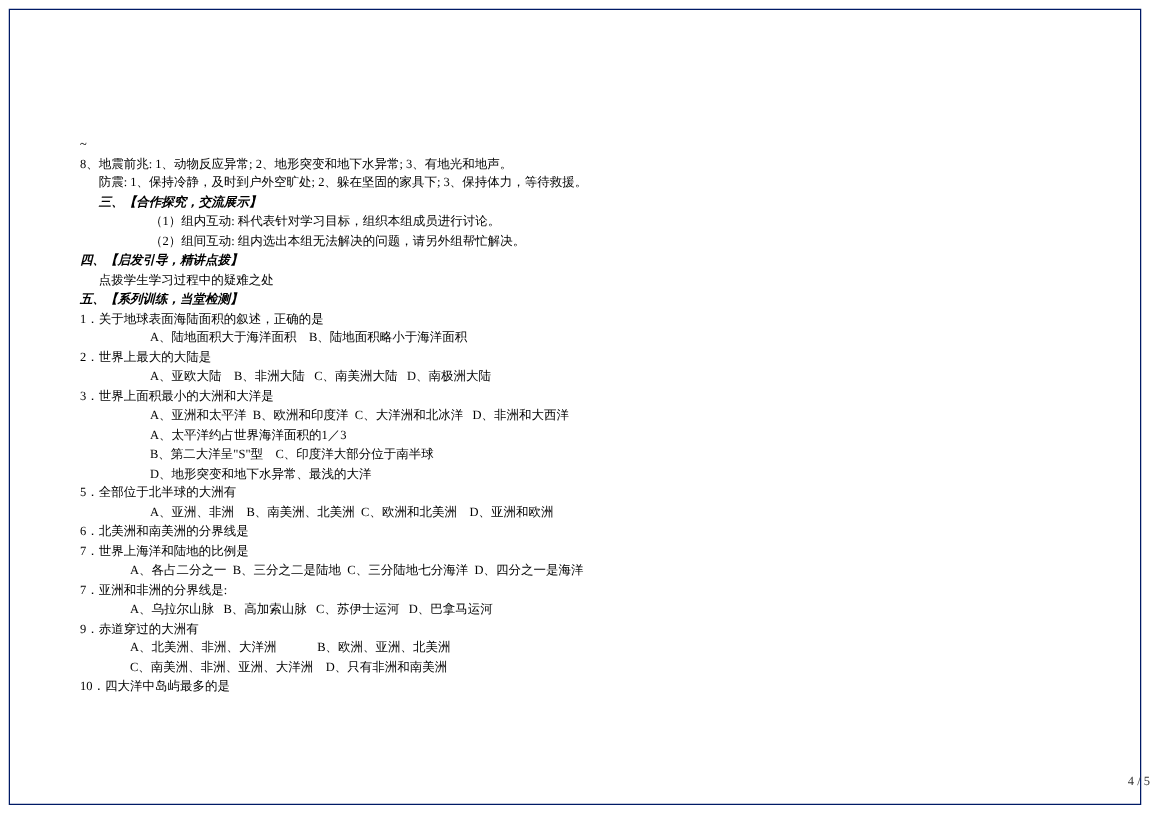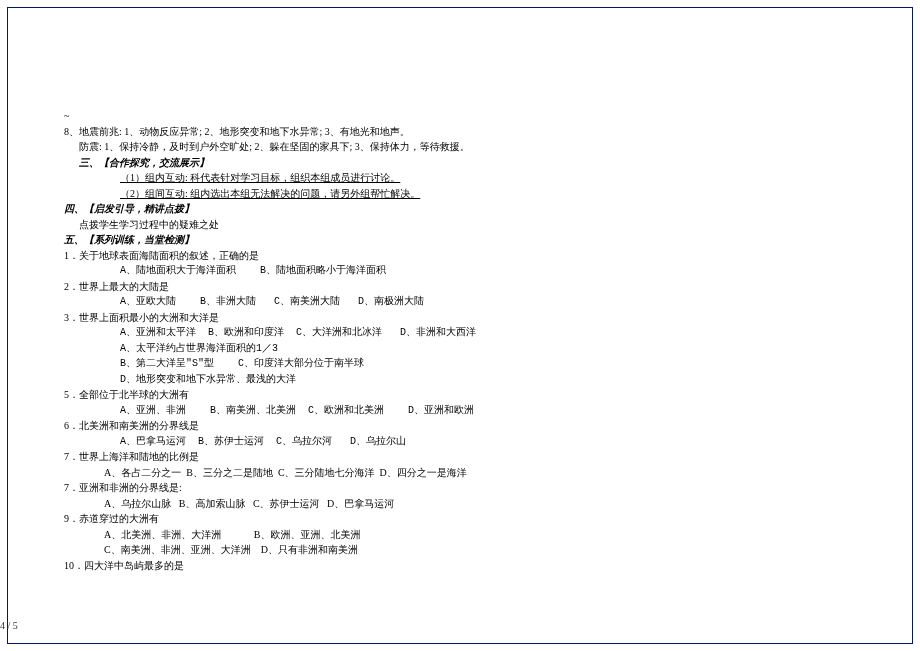--- a/index.html
+++ b/index.html
@@ -23,29 +23,29 @@
     .content {
       position: absolute;
       top: 108px;
       left: 64px;
       right: 160px;
       line-height: 1.55;
     }
     .line { margin-bottom: 0; white-space: pre; }
     .bold { font-weight: bold; font-style: italic; }
     .indent2 { padding-left: 40px; font-family: Liberation Serif, serif; }
-    .indent3 { padding-left: 56px; text-decoration: underline; }
-    .indent-opt { padding-left: 56px; font-family: Liberation Mono, monospace; }
+    .indent3 { padding-left: 56px; }
+    .indent-opt { padding-left: 56px; }
     .tilde { font-size: 10px; }
     .footer {
       position: absolute;
       bottom: 20px;
       left: 0;
       right: 0;
-      text-align: left;
+      text-align: right;
       font-size: 10px;
       color: #333;
     }
   </style>
 </head>
 <body>
 
 <div class="page-border"></div>
 
 <div class="content">
@@ -63,21 +63,20 @@
   <div class="line">2．世界上最大的大陆是</div>
   <div class="line indent-opt">A、亚欧大陆    B、非洲大陆   C、南美洲大陆   D、南极洲大陆</div>
   <div class="line">3．世界上面积最小的大洲和大洋是</div>
   <div class="line indent-opt">A、亚洲和太平洋  B、欧洲和印度洋  C、大洋洲和北冰洋   D、非洲和大西洋</div>
   <div class="line indent-opt">A、太平洋约占世界海洋面积的1／3</div>
   <div class="line indent-opt">B、第二大洋呈"S"型    C、印度洋大部分位于南半球</div>
   <div class="line indent-opt">D、地形突变和地下水异常、最浅的大洋</div>
   <div class="line">5．全部位于北半球的大洲有</div>
   <div class="line indent-opt">A、亚洲、非洲    B、南美洲、北美洲  C、欧洲和北美洲    D、亚洲和欧洲</div>
   <div class="line">6．北美洲和南美洲的分界线是</div>
-  <div class="line indent-opt">A、巴拿马运河  B、苏伊士运河  C、乌拉尔河   D、乌拉尔山</div>
   <div class="line">7．世界上海洋和陆地的比例是</div>
   <div class="line indent2">A、各占二分之一  B、三分之二是陆地  C、三分陆地七分海洋  D、四分之一是海洋</div>
   <div class="line">7．亚洲和非洲的分界线是:</div>
   <div class="line indent2">A、乌拉尔山脉   B、高加索山脉   C、苏伊士运河   D、巴拿马运河</div>
   <div class="line">9．赤道穿过的大洲有</div>
   <div class="line indent2">A、北美洲、非洲、大洋洲             B、欧洲、亚洲、北美洲</div>
   <div class="line indent2">C、南美洲、非洲、亚洲、大洋洲    D、只有非洲和南美洲</div>
   <div class="line">10．四大洋中岛屿最多的是</div>
 </div>
 

